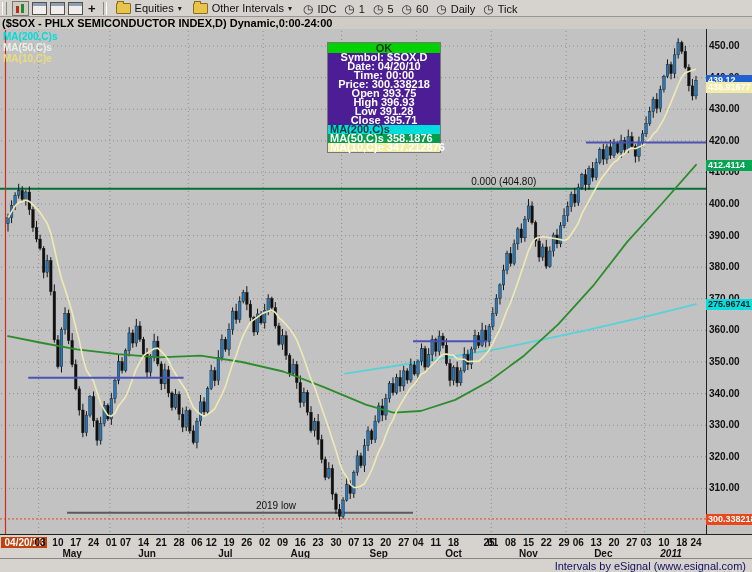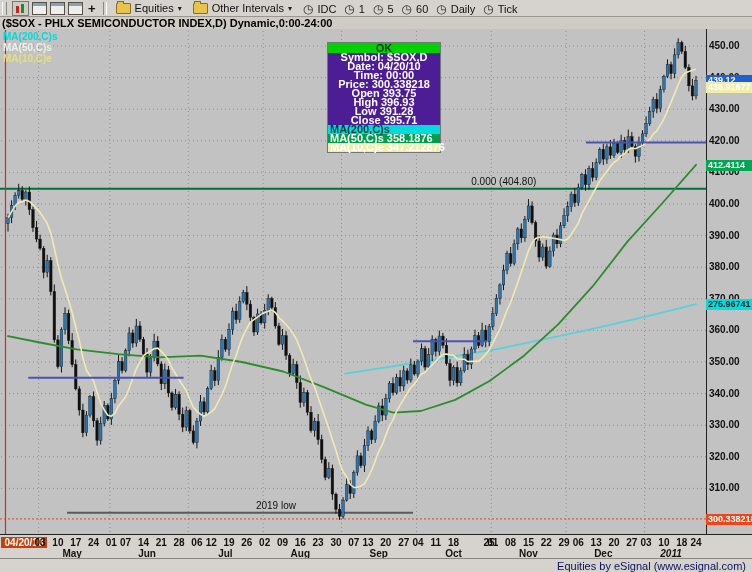--- a/index.html
+++ b/index.html
@@ -606,13 +606,13 @@
     <div class="month" style="left: 358.736px;">Sep</div>
     <div class="month" style="left: 433.596px;">Oct</div>
     <div class="month" style="left: 508.456px;">Nov</div>
     <div class="month" style="left: 583.316px;">Dec</div>
     <div class="month" style="left: 651.047px; font-style: italic;">2011</div>
     <div class="malabel" style="top: 31px; color: rgb(0, 220, 220);">MA(200,C)s</div>
     <div class="malabel" style="top: 42px; color: rgb(233, 242, 233);">MA(50,C)s</div>
     <div class="malabel" style="top: 53px; color: rgb(232, 223, 122);">MA(10,C)e</div>
   </div>
 
-<div id="pubbar">Equities by eSignal (www.esignal.com)</div>
+<div id="pubbar">Intervals by eSignal (www.esignal.com)</div>
 
 </body></html>

